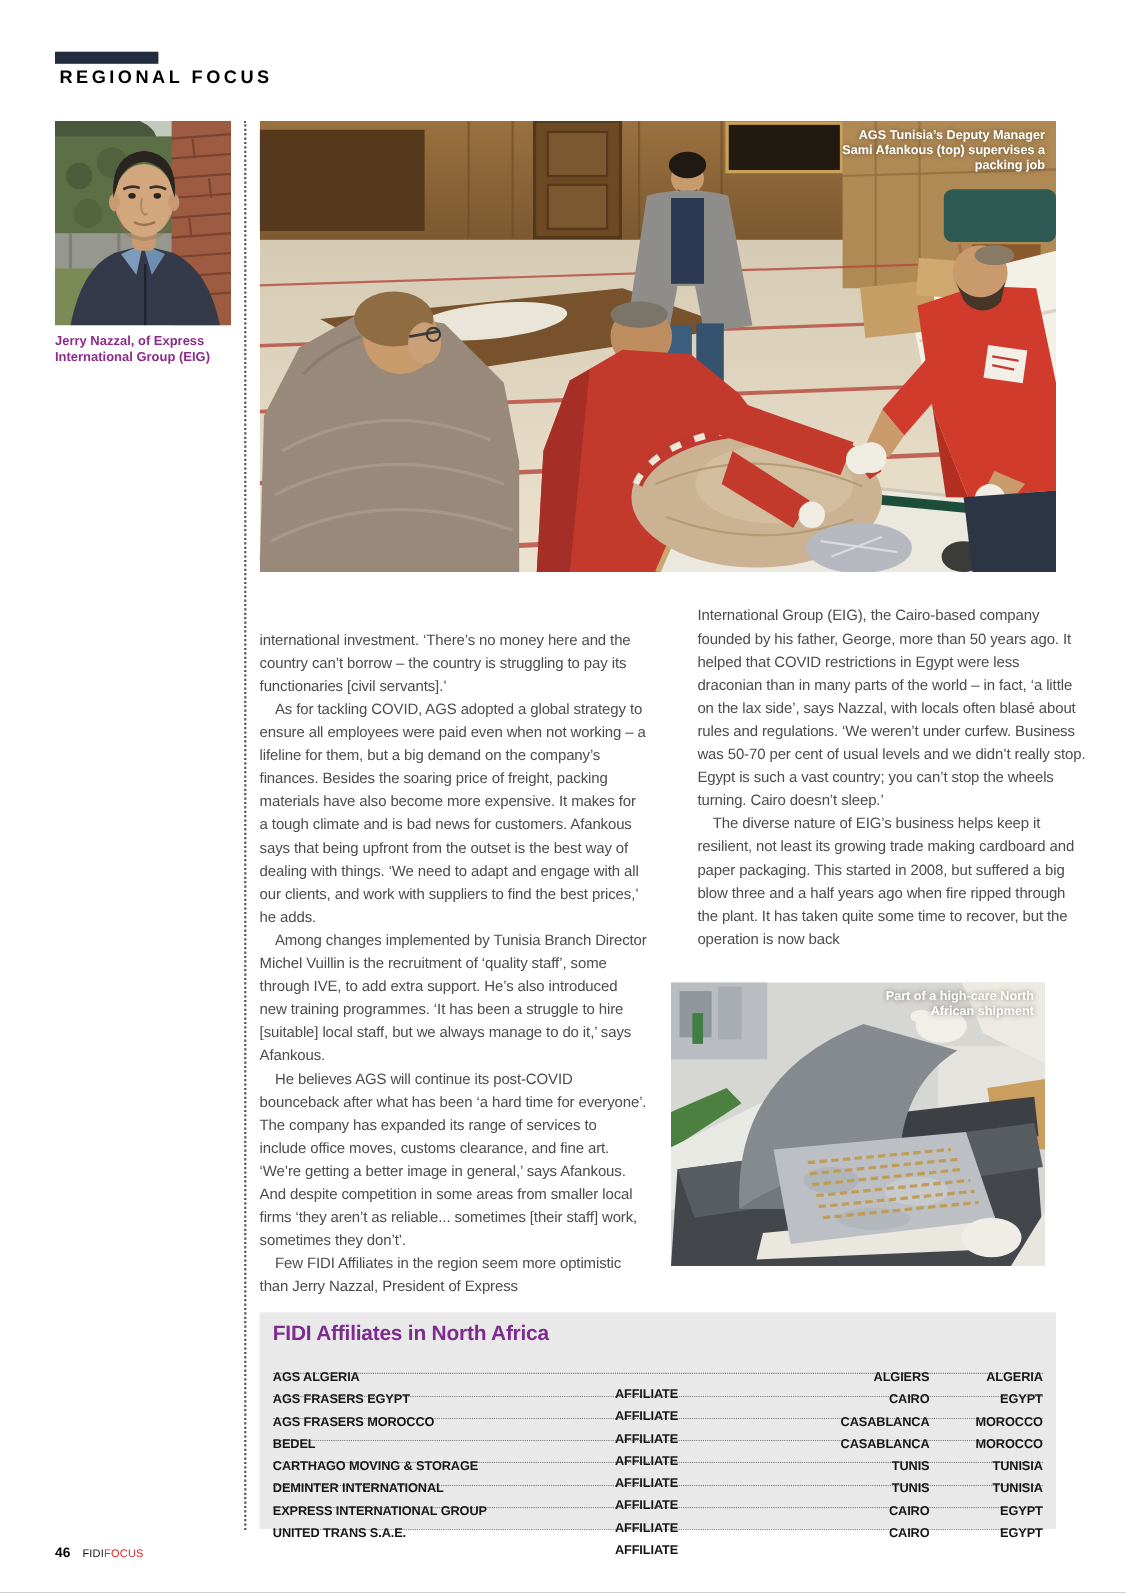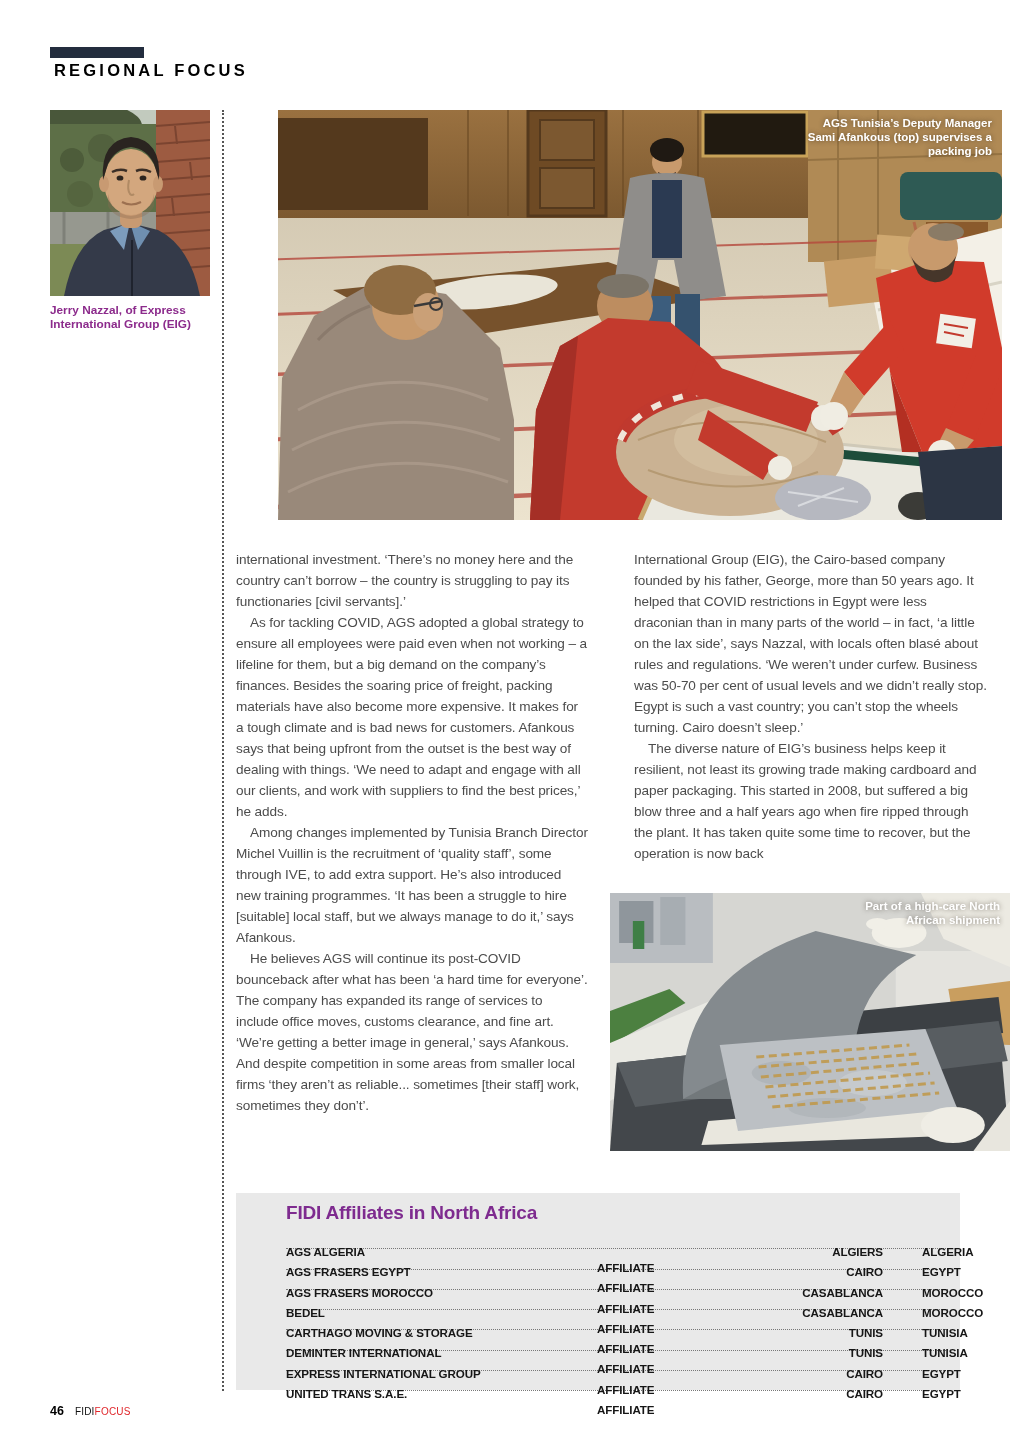--- a/index.html
+++ b/index.html
@@ -25,37 +25,37 @@
   .pull-quote {
     position:absolute; left:50px; top:546px; width:176px;
     font-family:"DejaVu Serif", serif; font-weight:700;
     font-size:22.5px; line-height:25.8px; letter-spacing:-0.4px; color:#5e2c85;
   }
   .v-rule {
     position:absolute; left:222px; top:110px; height:1281px; width:0;
     border-left:2px dotted #555;
   }
   
-  .main-photo { position:absolute; left:236px; top:110px; width:724px; height:410px; overflow:hidden;margin-left:42px; }
-  .small-photo { position:absolute; left:610px; top:893px; width:400px; height:258px; overflow:hidden; }
+  .main-photo { position:absolute; left:236px; top:110px; width:724px; height:410px; overflow:hidden; }
+  .small-photo { position:absolute; left:610px; top:893px; width:340px; height:258px; overflow:hidden; }
   .photo-caption {
     position:absolute; right:10px; top:7px; text-align:right;
     font-size:11.5px; font-weight:700; line-height:13.8px; color:#ffffff;
     text-shadow:0 0 5px rgba(40,30,20,.55);
   }
   .main-cap { width:200px; }
   .small-cap { width:160px; }
   
   .col { position:absolute; top:549px; }
-  .col-1 { left:236px; width:352px; }
+  .col-1 { left:236px; width:352px;margin-top:22px; }
   .col-2 { left:634px; width:354px; }
   .col p { font-size:13.6px; line-height:21px; color:#4c4c4c; letter-spacing:-0.1px; }
   .col p.indent { text-indent:14px; }
   
-  .affiliates { position:absolute; left:236px; top:1193px; width:724px; height:197px; background:#e9e9e9;padding-left:38px; }
+  .affiliates { position:absolute; left:236px; top:1193px; width:724px; height:197px; background:#e9e9e9; }
   .affiliates h2 {
     padding:9px 12px 5px 12px; font-size:19px; font-weight:800;
     letter-spacing:-0.2px; color:#7e2b8f;
   }
   .trow {
     display:grid; grid-template-columns:272px 130px 117px 1fr;
     margin:0 12px; height:20.3px; align-items:center;
     border-bottom:1px dotted #777;
     gap:39px;
   }
@@ -250,20 +250,21 @@
       </g>
     </svg>
     <figcaption class="photo-caption main-cap">AGS Tunisia’s Deputy Manager Sami Afankous (top) supervises a packing job</figcaption>
   </figure>
 
   <div class="col col-1">
     <p>international investment. ‘There’s no money here and the country can’t borrow – the country is struggling to pay its functionaries [civil servants].’</p>
     <p class="indent">As for tackling COVID, AGS adopted a global strategy to ensure all employees were paid even when not working – a lifeline for them, but a big demand on the company’s finances. Besides the soaring price of freight, packing materials have also become more expensive. It makes for a tough climate and is bad news for customers. Afankous says that being upfront from the outset is the best way of dealing with things. ‘We need to adapt and engage with all our clients, and work with suppliers to find the best prices,’ he adds.</p>
     <p class="indent">Among changes implemented by Tunisia Branch Director Michel Vuillin is the recruitment of ‘quality staff’, some through IVE, to add extra support. He’s also introduced new training programmes. ‘It has been a struggle to hire [suitable] local staff, but we always manage to do it,’ says Afankous.</p>
     <p class="indent">He believes AGS will continue its post-COVID bounceback after what has been ‘a hard time for everyone’. The company has expanded its range of services to include office moves, customs clearance, and fine art. ‘We’re getting a better image in general,’ says Afankous. And despite competition in some areas from smaller local firms ‘they aren’t as reliable... sometimes [their staff] work, sometimes they don’t’.</p>
+    <p class="indent">Few FIDI Affiliates in the region seem more optimistic than Jerry Nazzal, President of Express</p>
   </div>
   <div class="col col-2">
     <p>International Group (EIG), the Cairo-based company founded by his father, George, more than 50 years ago. It helped that COVID restrictions in Egypt were less draconian than in many parts of the world – in fact, ‘a little on the lax side’, says Nazzal, with locals often blasé about rules and regulations. ‘We weren’t under curfew. Business was 50-70 per cent of usual levels and we didn’t really stop. Egypt is such a vast country; you can’t stop the wheels turning. Cairo doesn’t sleep.’</p>
     <p class="indent">The diverse nature of EIG’s business helps keep it resilient, not least its growing trade making cardboard and paper packaging. This started in 2008, but suffered a big blow three and a half years ago when fire ripped through the plant. It has taken quite some time to recover, but the operation is now back</p>
   </div>
 
   <figure class="small-photo">
     <svg viewBox="0 0 350 258" preserveAspectRatio="none">
       <rect width="350" height="258" fill="#d6d6d2"></rect>
       <rect x="0" y="0" width="90" height="70" fill="#b9bdc1"></rect>

